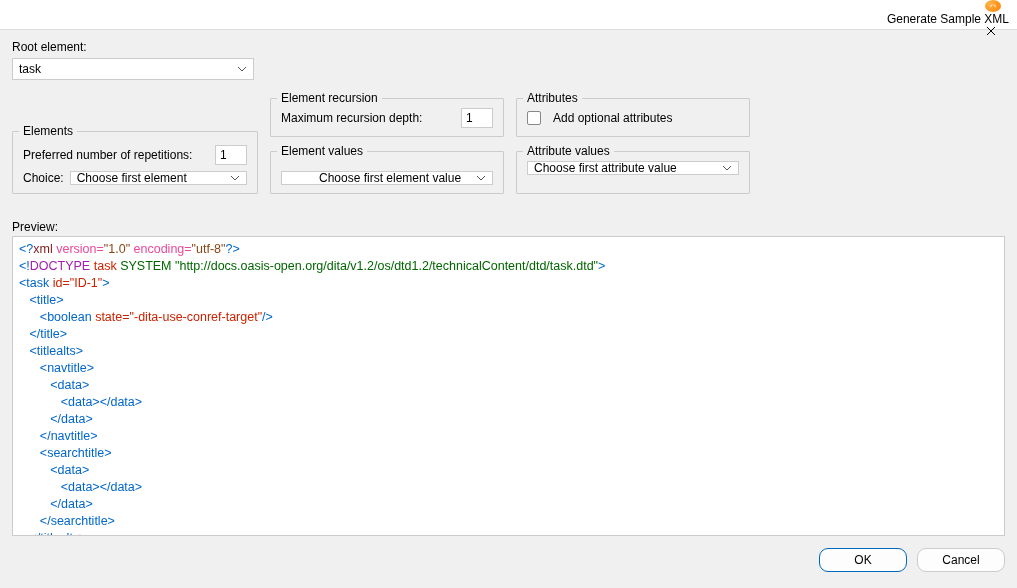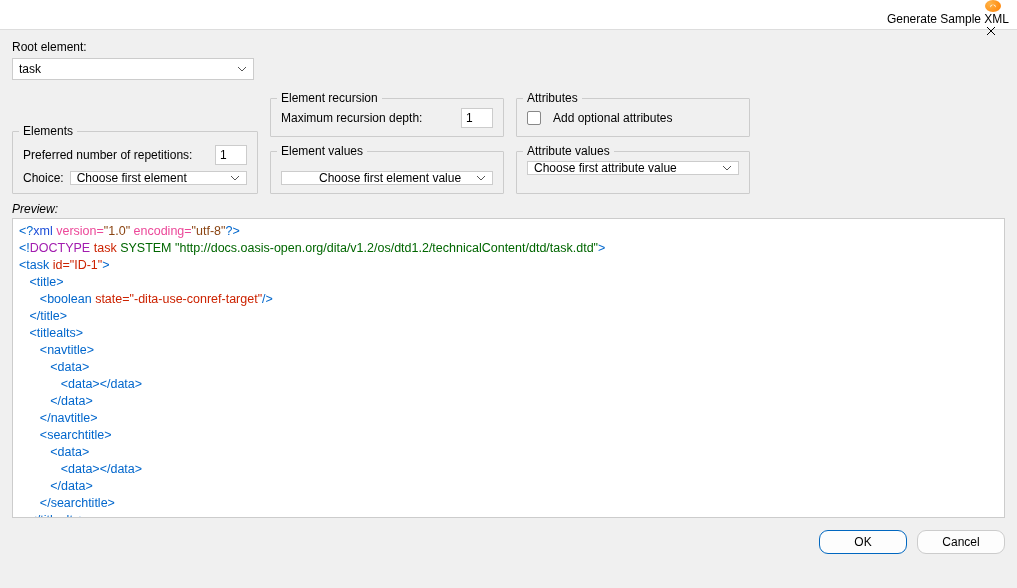--- a/index.html
+++ b/index.html
@@ -118,34 +118,34 @@
       height: 14px;
       display: flex;
       align-items: center;
       padding: 0 6px;
       flex: 1;
       min-width: 0;
     }
     .inner-combo .chevron { margin-left: auto; }
     .mid-right-stack { flex: 1; display: flex; flex-direction: column; gap: 8px; }
     .mid-right-row { display: flex; gap: 12px; }
-    .preview-label { margin-top: 8px; margin-bottom: 2px; font-style: italic; }
+    .preview-label { margin-top: 26px; margin-bottom: 2px; }
     .preview-box {
       background: #fff;
       border: 1px solid #ccc;
       height: 300px;
       overflow: auto;
       padding: 4px 6px;
       font-family: "Segoe UI", Tahoma, sans-serif;
       font-size: 12.5px;
       line-height: 17px;
       white-space: pre;
       position: relative;
     }
-    .preview-box .xml-pi { color: #1d4ed8; }
+    .preview-box .xml-pi { color: #7f1d1d; }
     .preview-box .xml-pi-a { color: #ec4899; }
     .preview-box .xml-pi-v { color: #8b4513; }
     .preview-box .doctype-kw { color: #a21caf; }
     .preview-box .doctype-root { color: #cc2200; }
     .preview-box .doctype-rest { color: #006600; }
     .preview-box .tag { color: #0066cc; }
     .preview-box .pun { color: #0066cc; }
     .preview-box .attr-n { color: #cc2200; }
     .preview-box .attr-v { color: #cc2200; }
     .button-bar {

